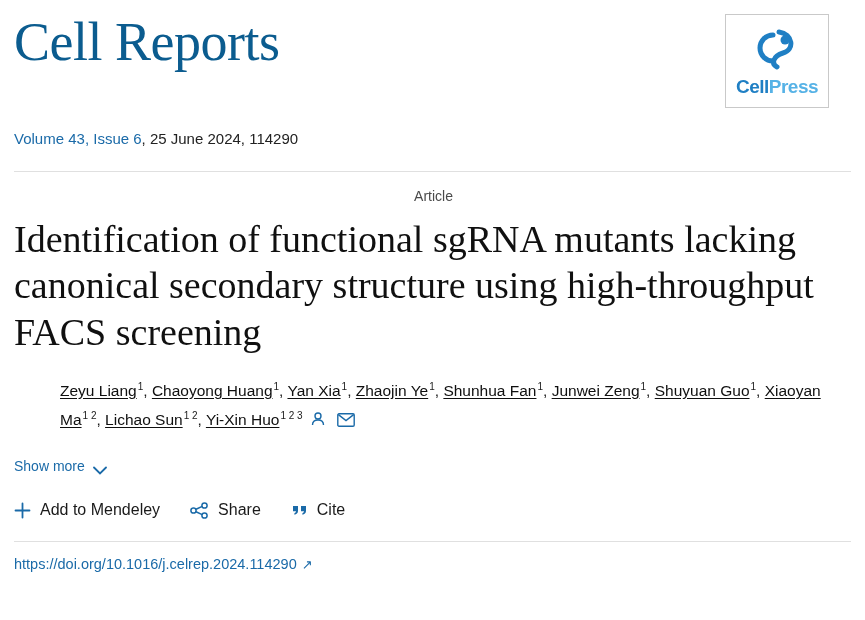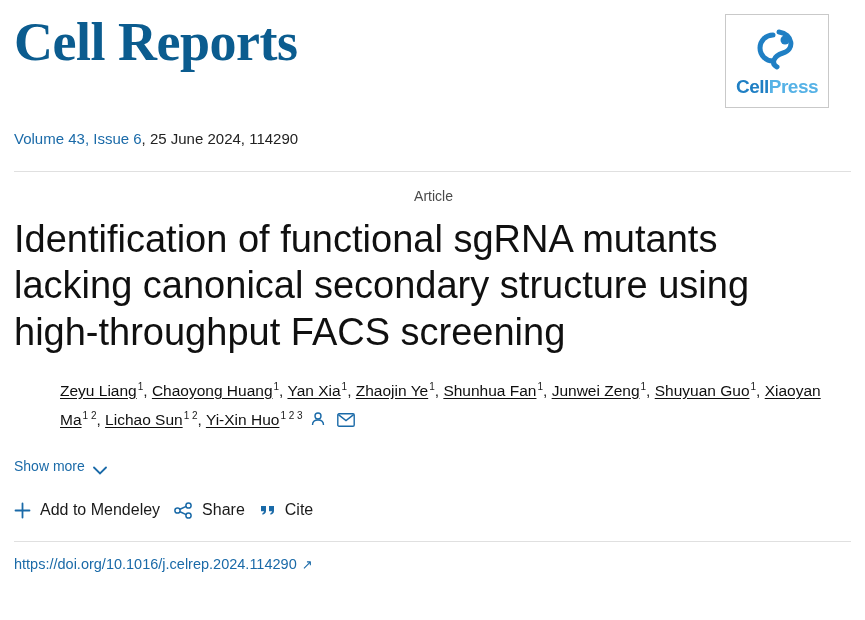--- a/index.html
+++ b/index.html
@@ -25,21 +25,21 @@
   
   .header {
     position: relative;
     padding-top: 14px;
     height: 118px;
     box-sizing: border-box;
   }
   .journal-title {
     font-family: "Liberation Serif", serif;
     font-size: 54px;
-    font-weight: bold;
+    font-weight: normal;
     color: #0b5c8f;
     letter-spacing: -0.5px;
     line-height: 1.05;
     margin: 0;
     padding-left: 2px;
   }
   .cellpress-logo {
     position: absolute;
     top: 14px;
     right: 24px;
@@ -90,21 +90,21 @@
   .article-type {
     font-size: 14px;
     color: #4a4a4a;
     padding-left: 2px;
     margin-top: 16px;
     text-align: center;
   }
 
   
   .article-title {
-    font-family: Liberation Sans, sans-serif;
+    font-family: Liberation Serif, serif;
     font-size: 38px;
     font-weight: normal;
     line-height: 1.22;
     color: #101010;
     margin: 12px 0 0 0;
     padding-left: 2px;
     max-width: 820px;
   }
 
   
@@ -150,21 +150,21 @@
   .chev {
     display: inline-block;
     width: 14px;
     height: 9px;
   }
 
   
   .actions {
     display: flex;
     align-items: center;
-    gap: 14px;
+    gap: 30px;
     margin-top: 26px;
     padding-left: 2px;
     font-size: 16px;
     color: #1a1a1a;
   }
   .action {
     display: inline-flex;
     align-items: center;
     gap: 9px;
     cursor: pointer;

